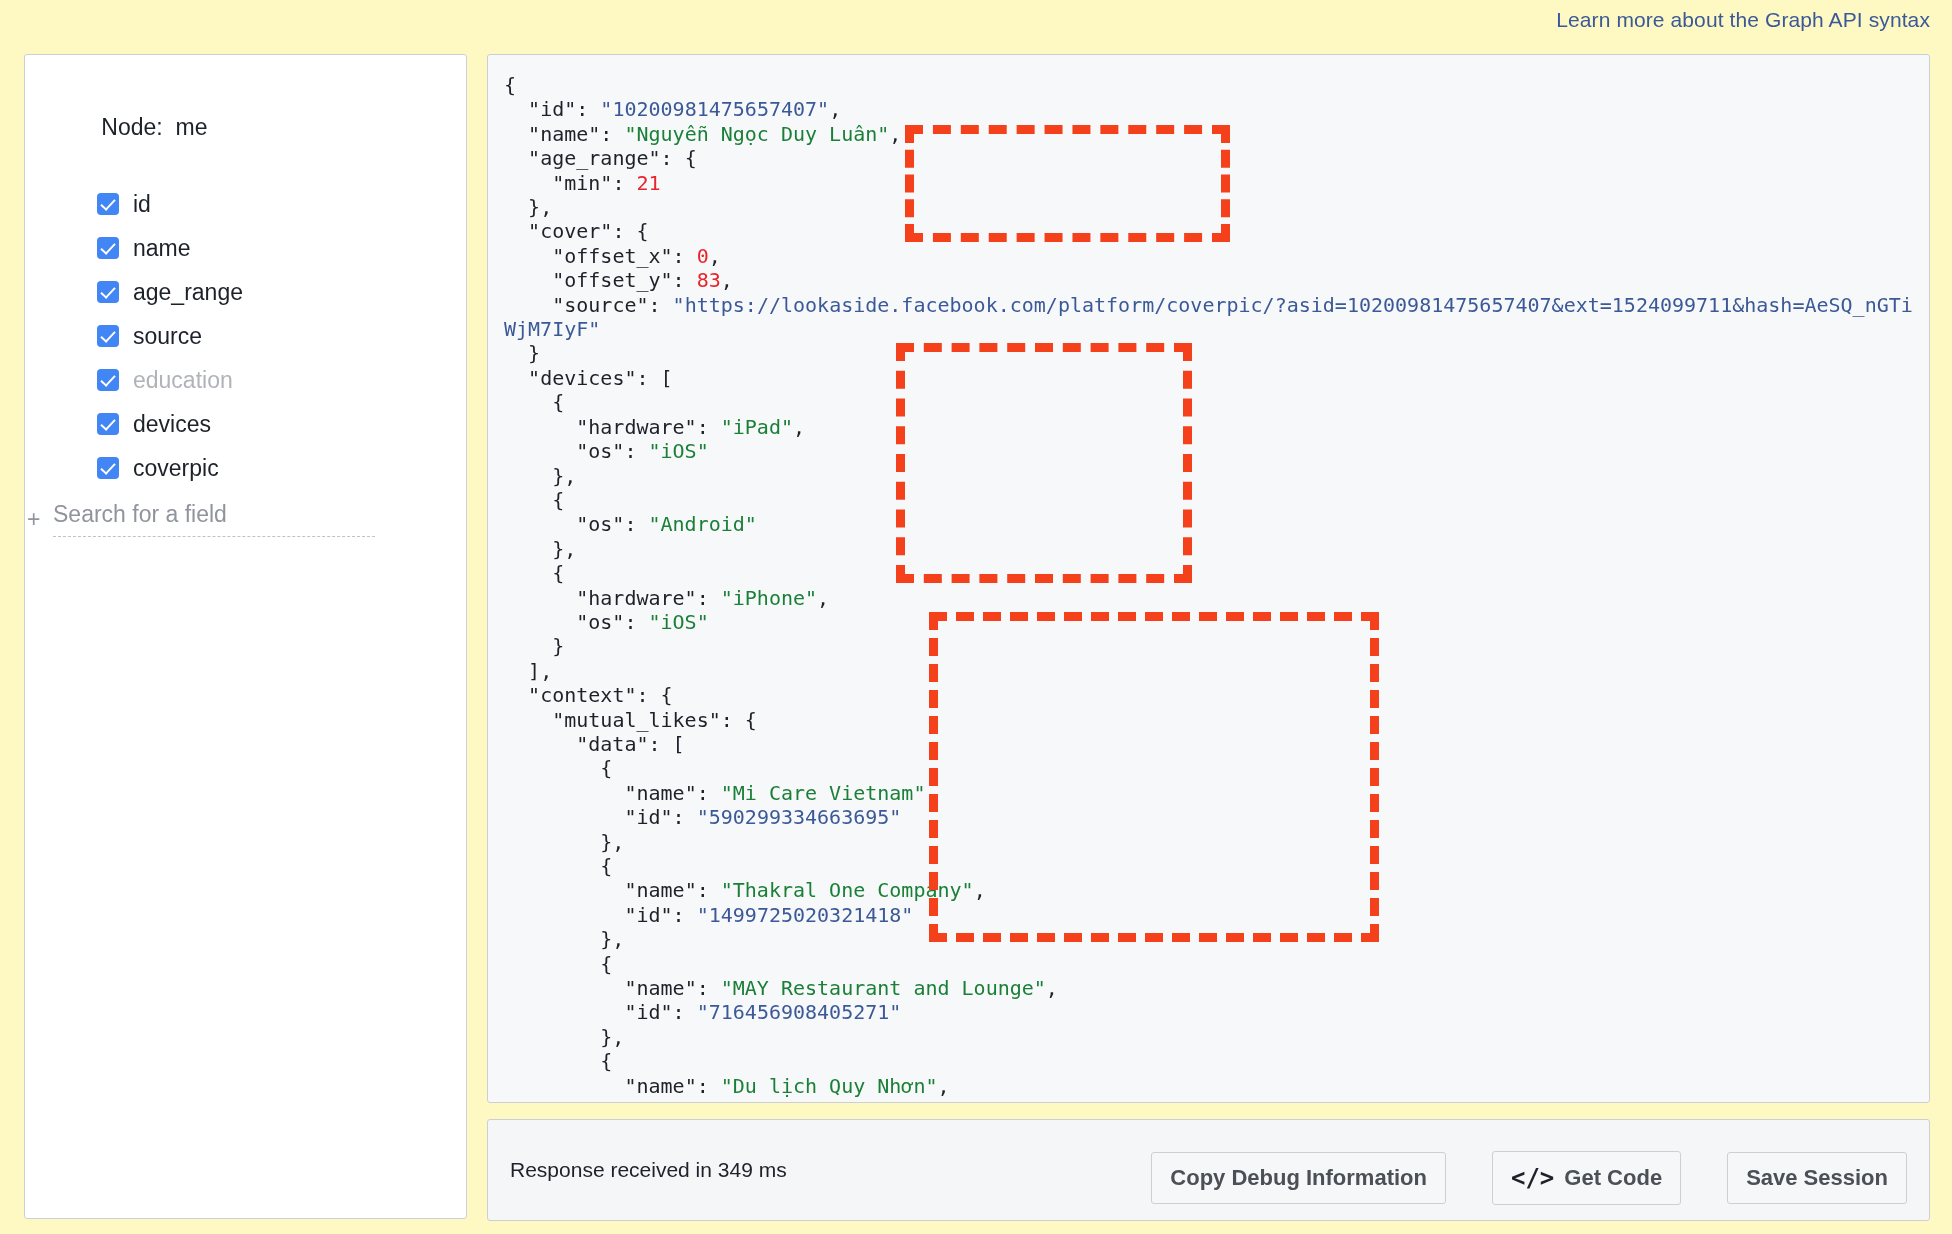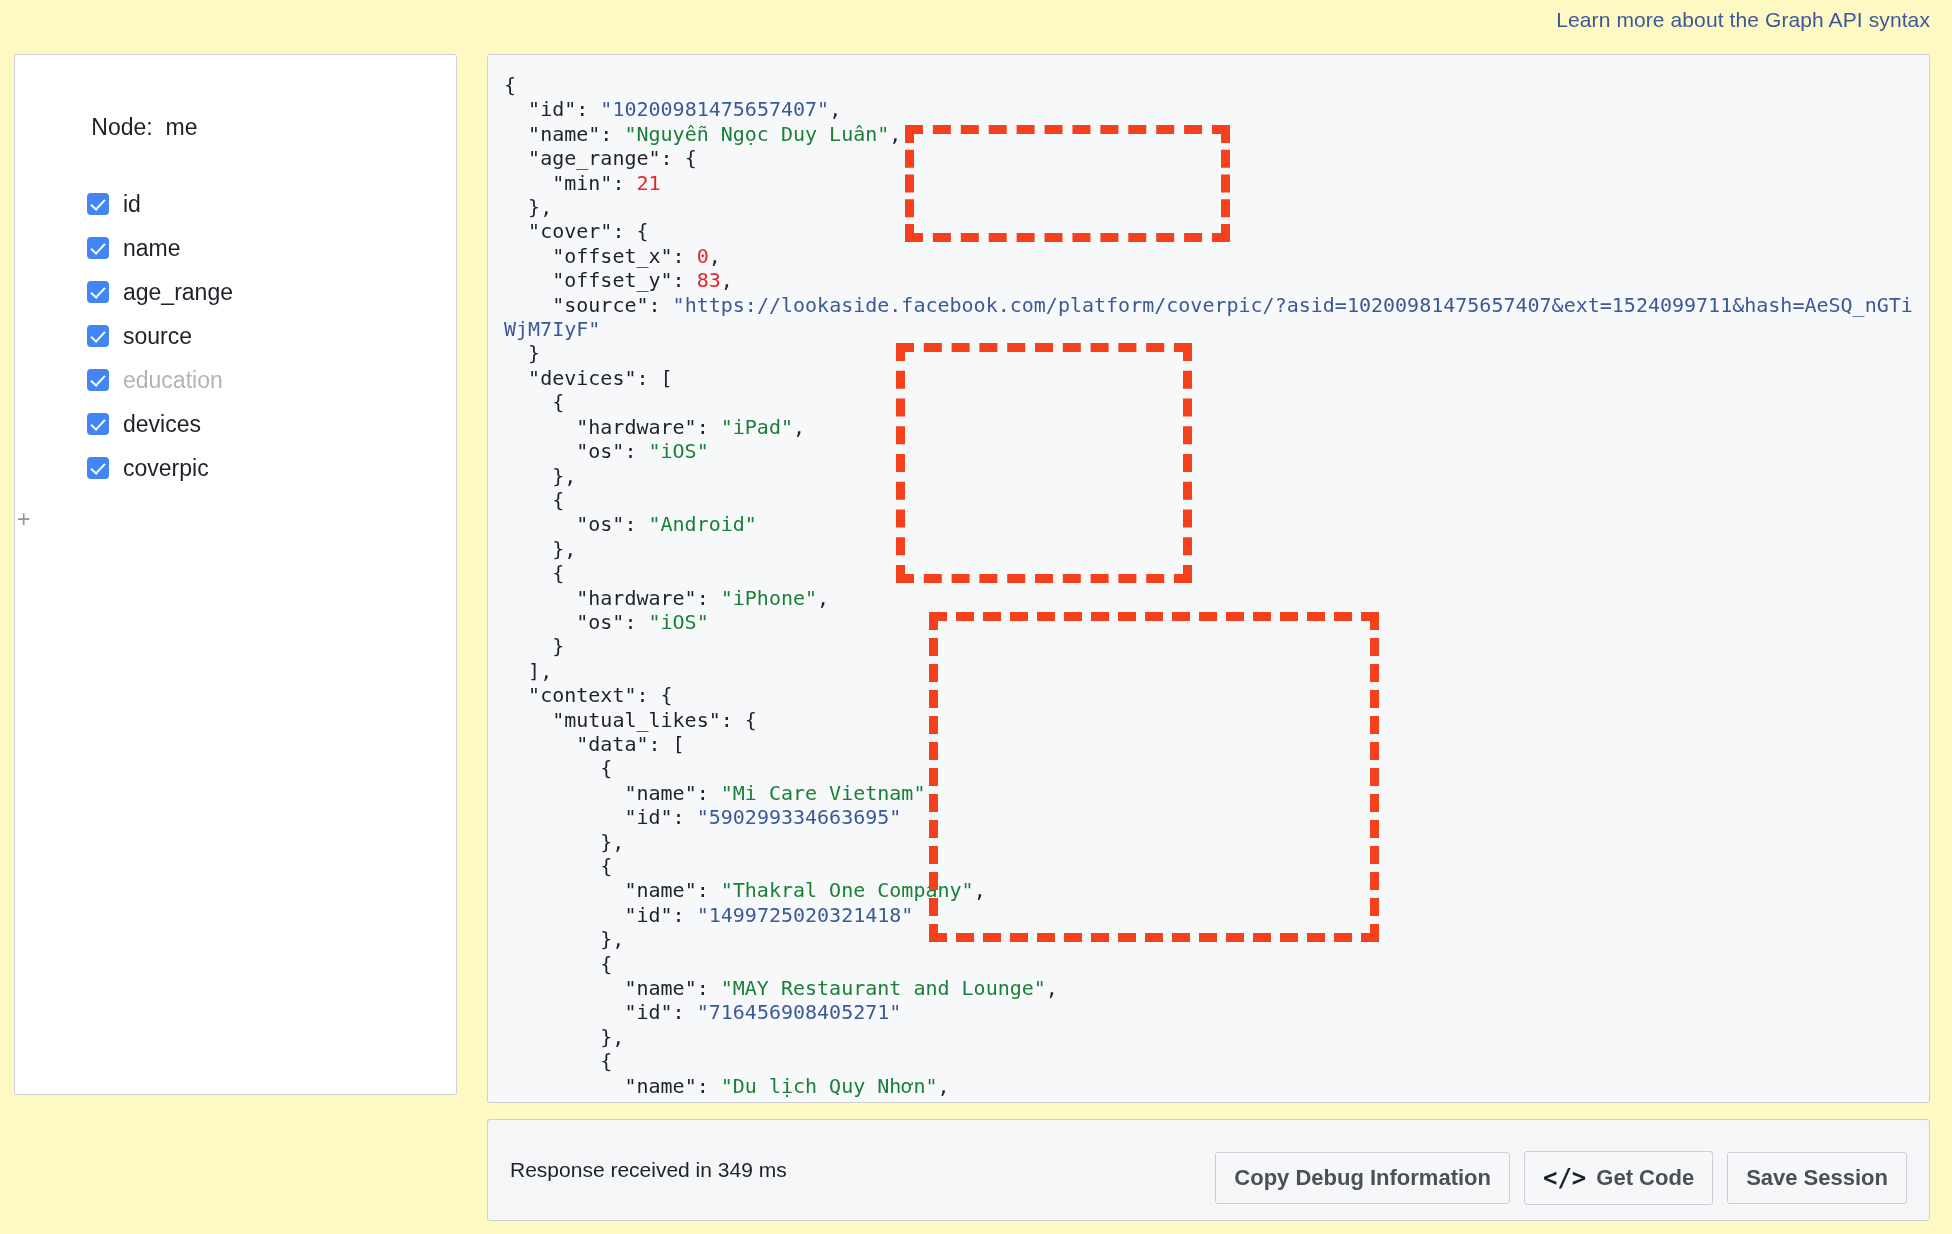--- a/index.html
+++ b/index.html
@@ -30,22 +30,22 @@
     color: #3b5998;
     font-size: 21px;
     text-decoration: none;
     letter-spacing: 0.1px;
     cursor: pointer;
   }
 
   
   .left-panel {
     position: absolute;
-    left: 14px; top: 54px;
-    width: 443px; height: 1041px;
+    left: 24px; top: 54px;
+    width: 443px; height: 1165px;
     background: #ffffff;
     border: 1px solid #ccd0d5;
     border-radius: 3px;
     padding: 22px 20px 0 20px;
   }
   .node-row {
     font-size: 23px;
     color: #1d2129;
     margin: 10px 0 14px 18px;
     white-space: pre;
@@ -147,20 +147,21 @@
   .footer {
     margin-top: 16px;
     width: 1443px;
     height: 102px;
     background: #f5f6f7;
     border: 1px solid #ccd0d5;
     border-radius: 3px;
     display: flex;
     align-items: center;
     padding: 0 22px;
+    gap: 32px;
   }
   .resp-text {
     font-size: 21px;
     color: #1d2129;
     flex: 1 1 auto;
   }
   .btn {
     font-family: "Liberation Sans", sans-serif;
     font-size: 22px;
     font-weight: bold;
@@ -233,20 +234,21 @@
           <span class="cbox"></span>
           <span class="field-label">devices</span>
         </div>
         <div class="field-row">
           <span class="cbox"></span>
           <span class="field-label">coverpic</span>
         </div>
       </div>
     <div class="search-row">
       <span class="plus-sign">+</span>
+      <input class="search-field" type="text" placeholder="Search for a field" style="">
     </div>
   </div>
 
   <div class="right-col">
 
     <div class="response-box">
       <pre class="json" id="json-body"><span><span></span><span class="p">{</span></span>
 <span><span>  </span><span class="k">"id": </span><span class="id">"10200981475657407"</span><span class="p">,</span></span>
 <span><span>  </span><span class="k">"name": </span><span class="s">"Nguyễn Ngọc Duy Luân"</span><span class="p">,</span></span>
 <span><span>  </span><span class="k">"age_range": {</span></span>

